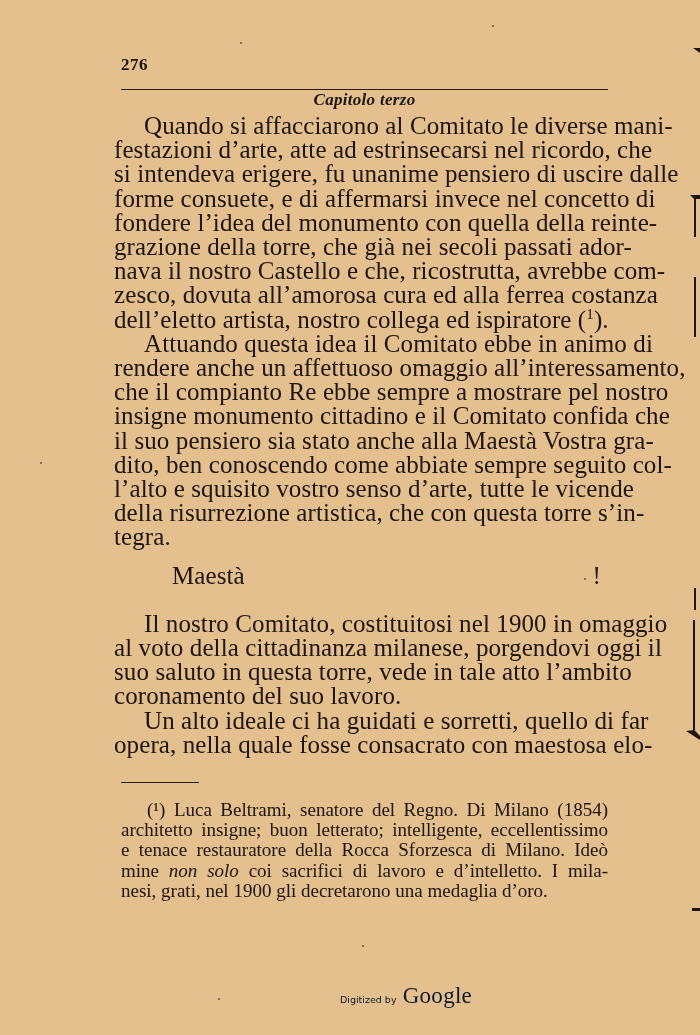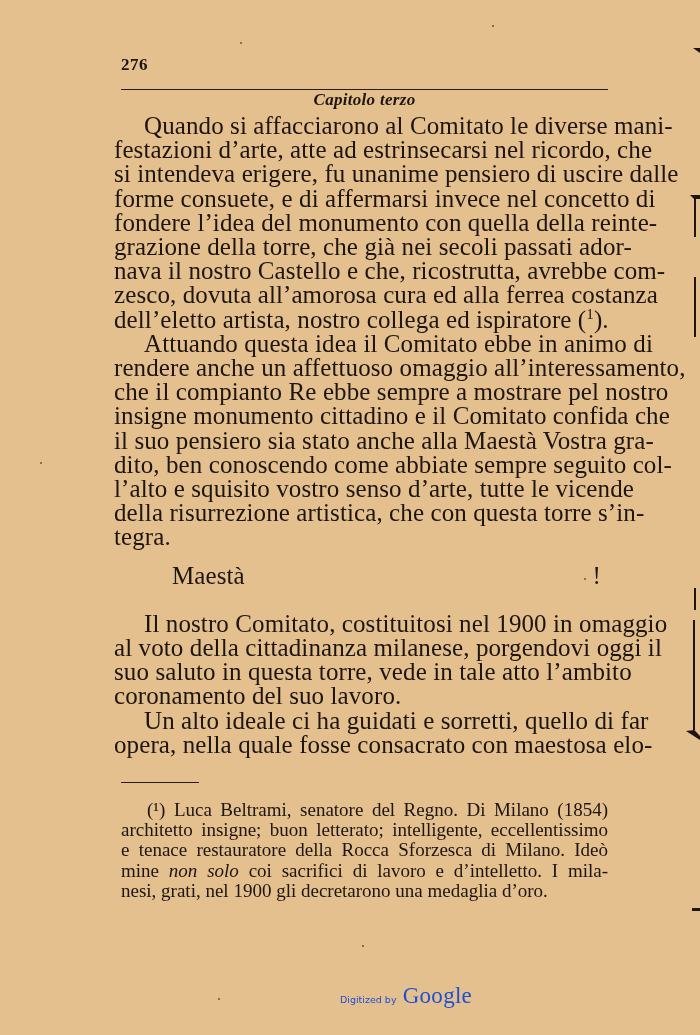--- a/index.html
+++ b/index.html
@@ -117,21 +117,21 @@
       vertical-align: 0.6em;
       line-height: 0;
     }
     .it {
       font-style: italic;
     }
     .watermark {
       position: absolute;
       left: 340px;
       top: 983px;
-      color: #1d4ed8;
+      color: #0f172a;
       white-space: nowrap;
     }
     .watermark .small {
       font-family: "DejaVu Sans", sans-serif;
       font-size: 9.5px;
       letter-spacing: 0px;
     }
     .watermark .big {
       font-family: "Liberation Serif", serif;
       font-size: 23px;

